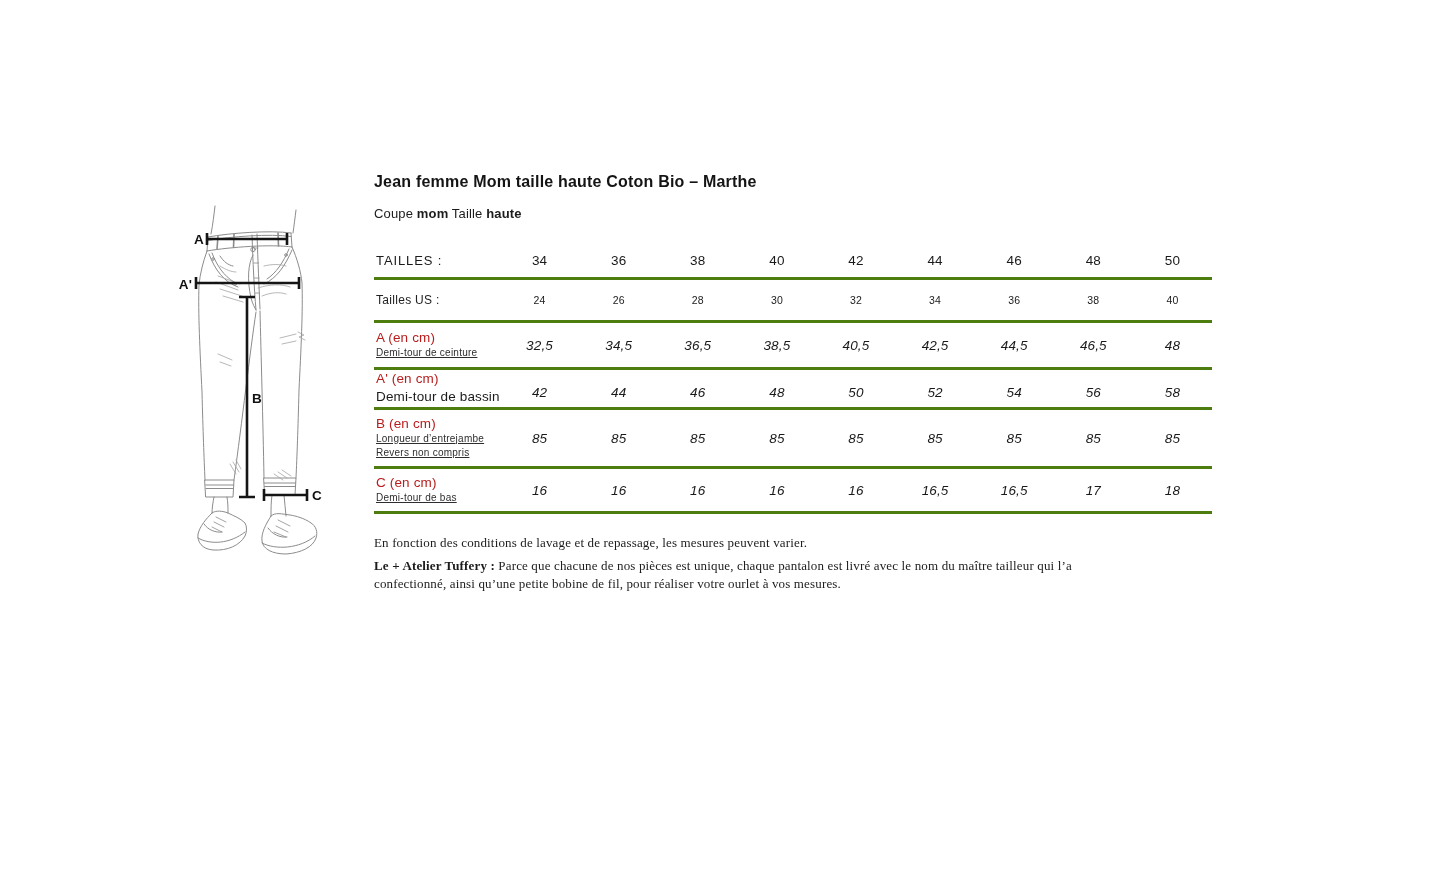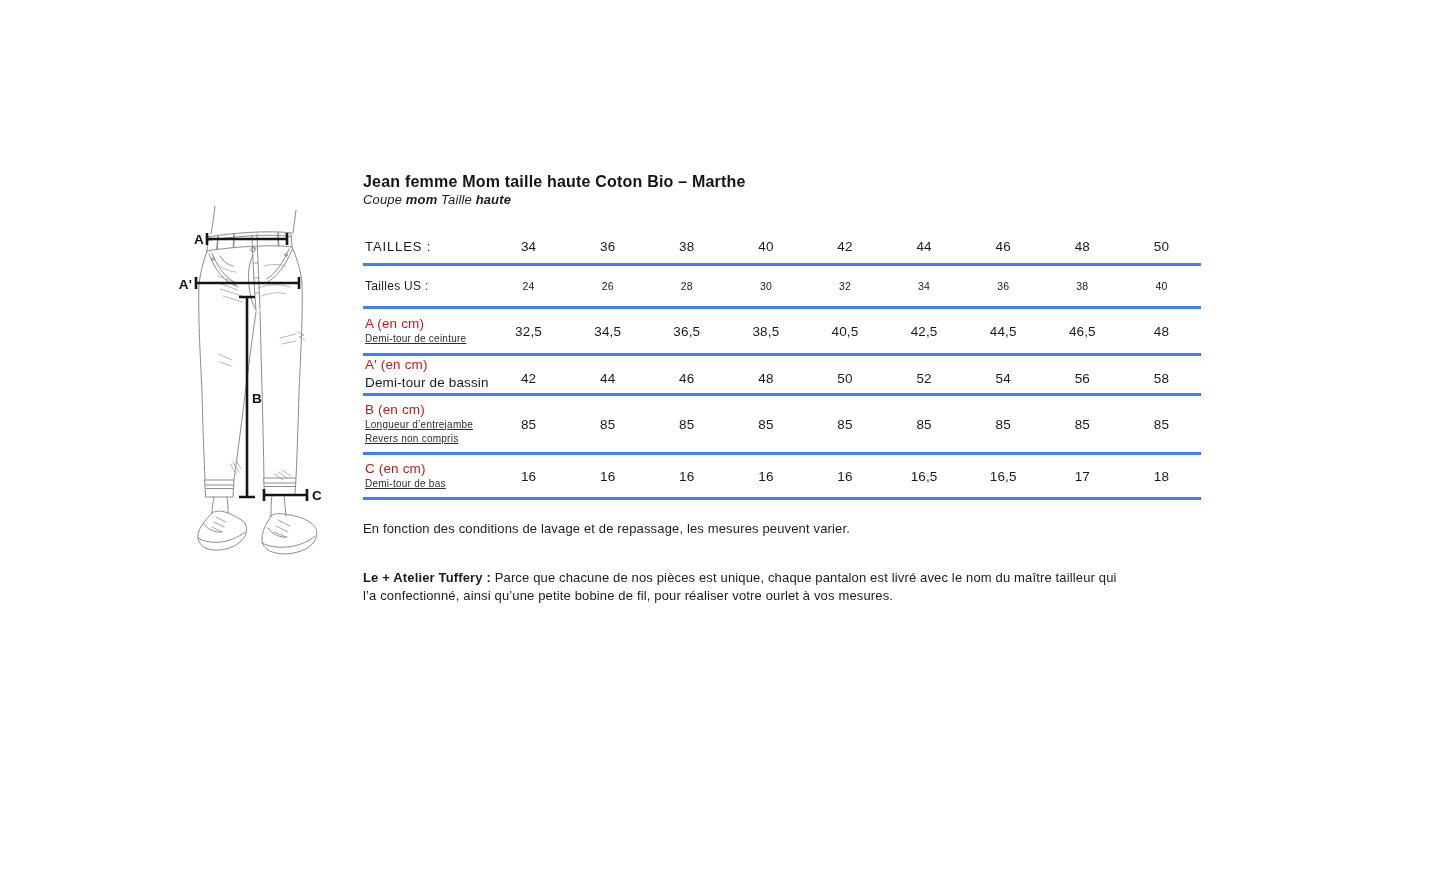--- a/index.html
+++ b/index.html
@@ -12,61 +12,61 @@
     overflow: hidden;
     letter-spacing: 0.15px;
   }
   .page { position: absolute; inset: 0; }
 
   
   .figure-wrap { position: absolute; left: 160px; top: 192px; width: 175px; height: 375px; }
   svg text { font-family: "Liberation Sans", sans-serif; font-weight: 700; font-size: 13.5px; fill: #111; }
 
   
-  .content { position: absolute; left: 363px; top: 172px; width: 838px; }
+  .content { position: absolute; left: 374px; top: 172px; width: 838px; }
   h1.title { font-size: 16px; line-height: 19px; font-weight: 700; color: #141414; letter-spacing: 0.2px; }
-  .subtitle { font-size: 13px; line-height: 15px; margin-top: 1px; color: #1c1c1c; font-style: italic; }
+  .subtitle { font-size: 13px; line-height: 15px; margin-top: 15px; color: #1c1c1c; }
   .subtitle b { font-weight: 700; }
 
   
   .grid-table { margin-top: 23px; width: 838px; }
   .trow {
     display: grid;
     grid-template-columns: 126px repeat(9, 1fr);
     align-items: center;
-    border-bottom: 3px solid #3b82f6;
+    border-bottom: 3px solid #4d7c0f;
   }
   .row-sizes { height: 36px; }
   .row-us    { height: 43px; }
   .row-a     { height: 47px; }
   .row-ap    { height: 40px; }
   .row-b     { height: 59px; }
   .row-c     { height: 45px; }
 
   .tcell { overflow: visible; }
   .lbl { text-align: left; padding-left: 2px; }
   .val { text-align: center; }
 
   .lbl-sizes { font-size: 13px; letter-spacing: 0.9px; color: #1b1b1b; }
   .val-sizes { font-size: 13.5px; }
   .lbl-us { font-size: 12px; letter-spacing: 0.3px; color: #222; }
   .val-us { font-size: 10.5px; }
-  .val-measure { font-size: 13.5px; }
+  .val-measure { font-size: 13.5px; font-style: italic; }
 
   .code { font-size: 13.5px; line-height: 15px; color: #b91c1c; }
   .desc { font-size: 10px; line-height: 12.5px; margin-top: 2px; letter-spacing: 0.25px; color: #2e2e2e; text-decoration: underline; }
   .desc-big { font-size: 13.5px; line-height: 17px; margin-top: 2px; letter-spacing: 0.15px; color: #1b1b1b; }
   .row-b .code { line-height: 14px; }
   .row-ap .lbl { align-self: start; padding-top: 1px; }
   .lblwrap.clip { height: 44px; overflow: hidden; }
 
   
-  .note { font-size: 13px; line-height: 18px; color: #1c1c1c; }
+  .note { font-size: 13px; line-height: 18px; color: #1c1c1c; font-family: Liberation Serif, serif; }
   .note-washing { margin-top: 20px; }
-  .note-tuffery { margin-top: 31px; max-width: 762px; }
+  .note-tuffery { margin-top: 5px; max-width: 762px; }
   .note-tuffery b { font-weight: 700; }
 </style>
 </head>
 <body>
 
 <div class="page">
 
   <div class="figure-wrap">
     <svg width="175" height="375" viewBox="0 0 175 375">
       <g fill="none" stroke="#8c8c8c" stroke-width="1" stroke-linecap="round">

